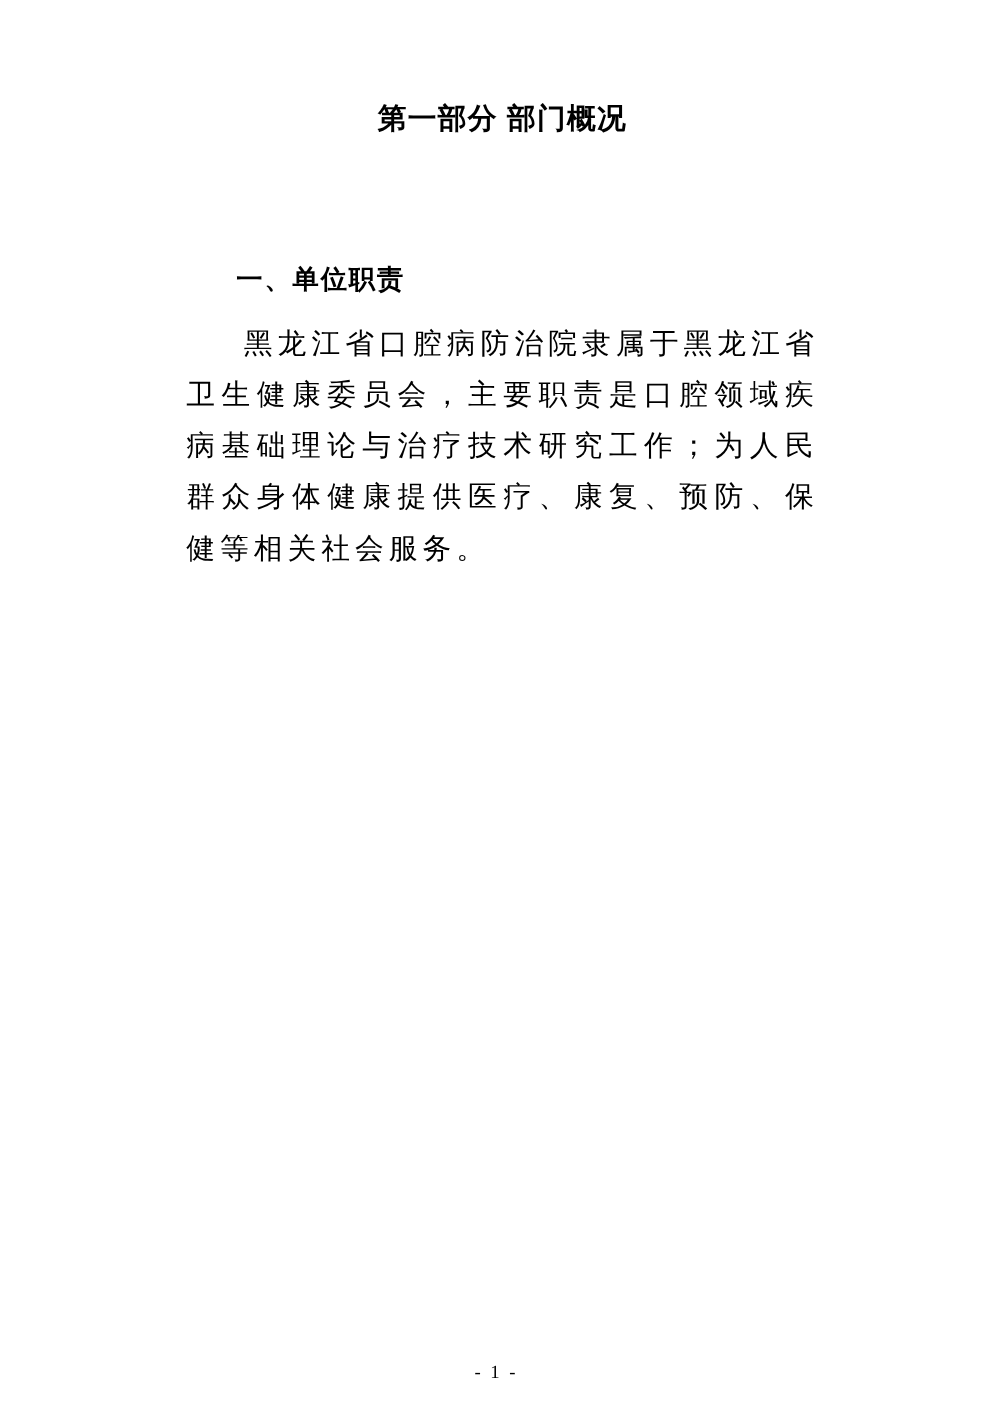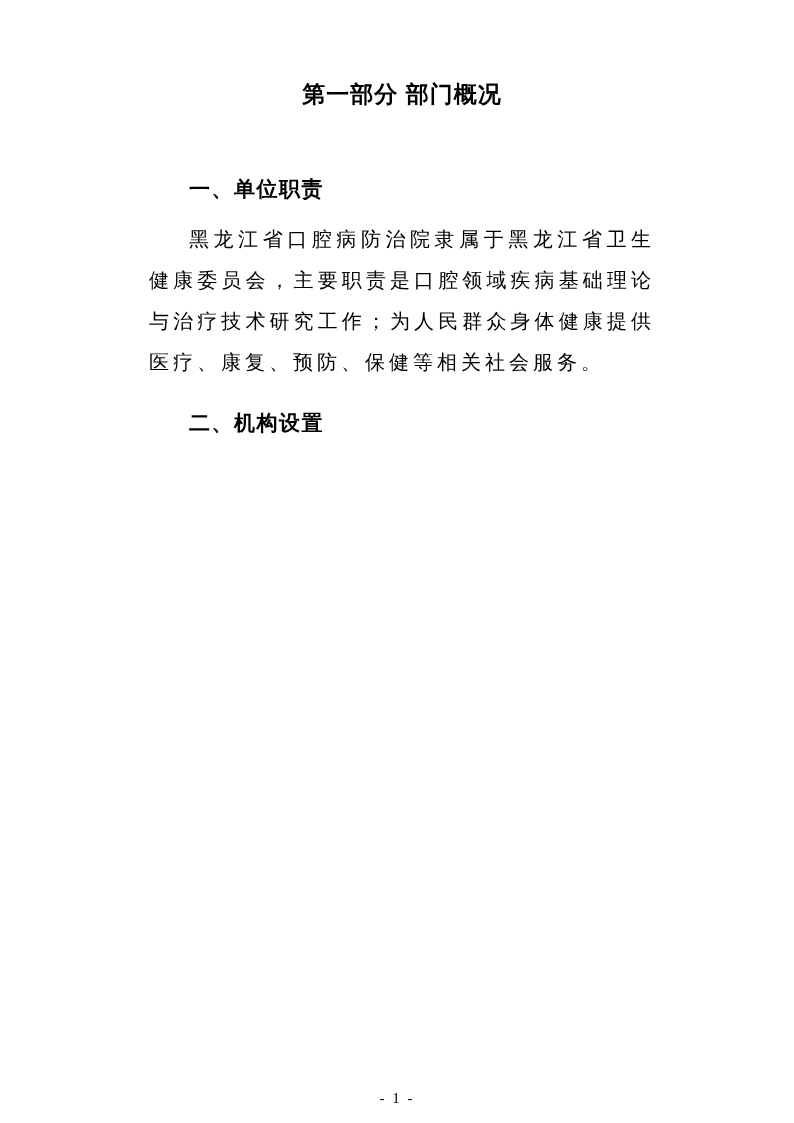--- a/index.html
+++ b/index.html
@@ -26,25 +26,25 @@
   }
   .sec-heading {
     font-family: "Liberation Sans", "DejaVu Sans", sans-serif;
     font-weight: 700;
     font-size: 21px;
     line-height: 28px;
     letter-spacing: 1.5px;
     text-indent: 40px;
     color: #000000;
   }
-  .sec-heading.first { margin-top: 65px; }
+  .sec-heading.first { margin-top: 100px; }
   .sec-heading.second { margin-top: 26px; }
   .body-para {
     margin-top: 16px;
-    font-size: 20px;
+    font-size: 23px;
     line-height: 41px;
     letter-spacing: 4px;
     text-align: justify;
     text-justify: inter-ideograph;
     text-indent: 2em;
     color: #000000;
   }
   .page-footer {
     position: absolute;
     left: 0;
@@ -62,20 +62,19 @@
 <div class="page">
 
   <h1 class="doc-title">第一部分 部门概况</h1>
 
   <section>
     <h2 class="sec-heading first">一、单位职责</h2>
     <p class="body-para">黑龙江省口腔病防治院隶属于黑龙江省卫生健康委员会，主要职责是口腔领域疾病基础理论与治疗技术研究工作；为人民群众身体健康提供医疗、康复、预防、保健等相关社会服务。</p>
   </section>
 
   <section>
-    <h2 class="sec-heading second">二、机构设置</h2>
   </section>
 
   <footer class="page-footer">
     <span>- 1 -</span>
   </footer>
 
 </div>
 
 </body></html>

